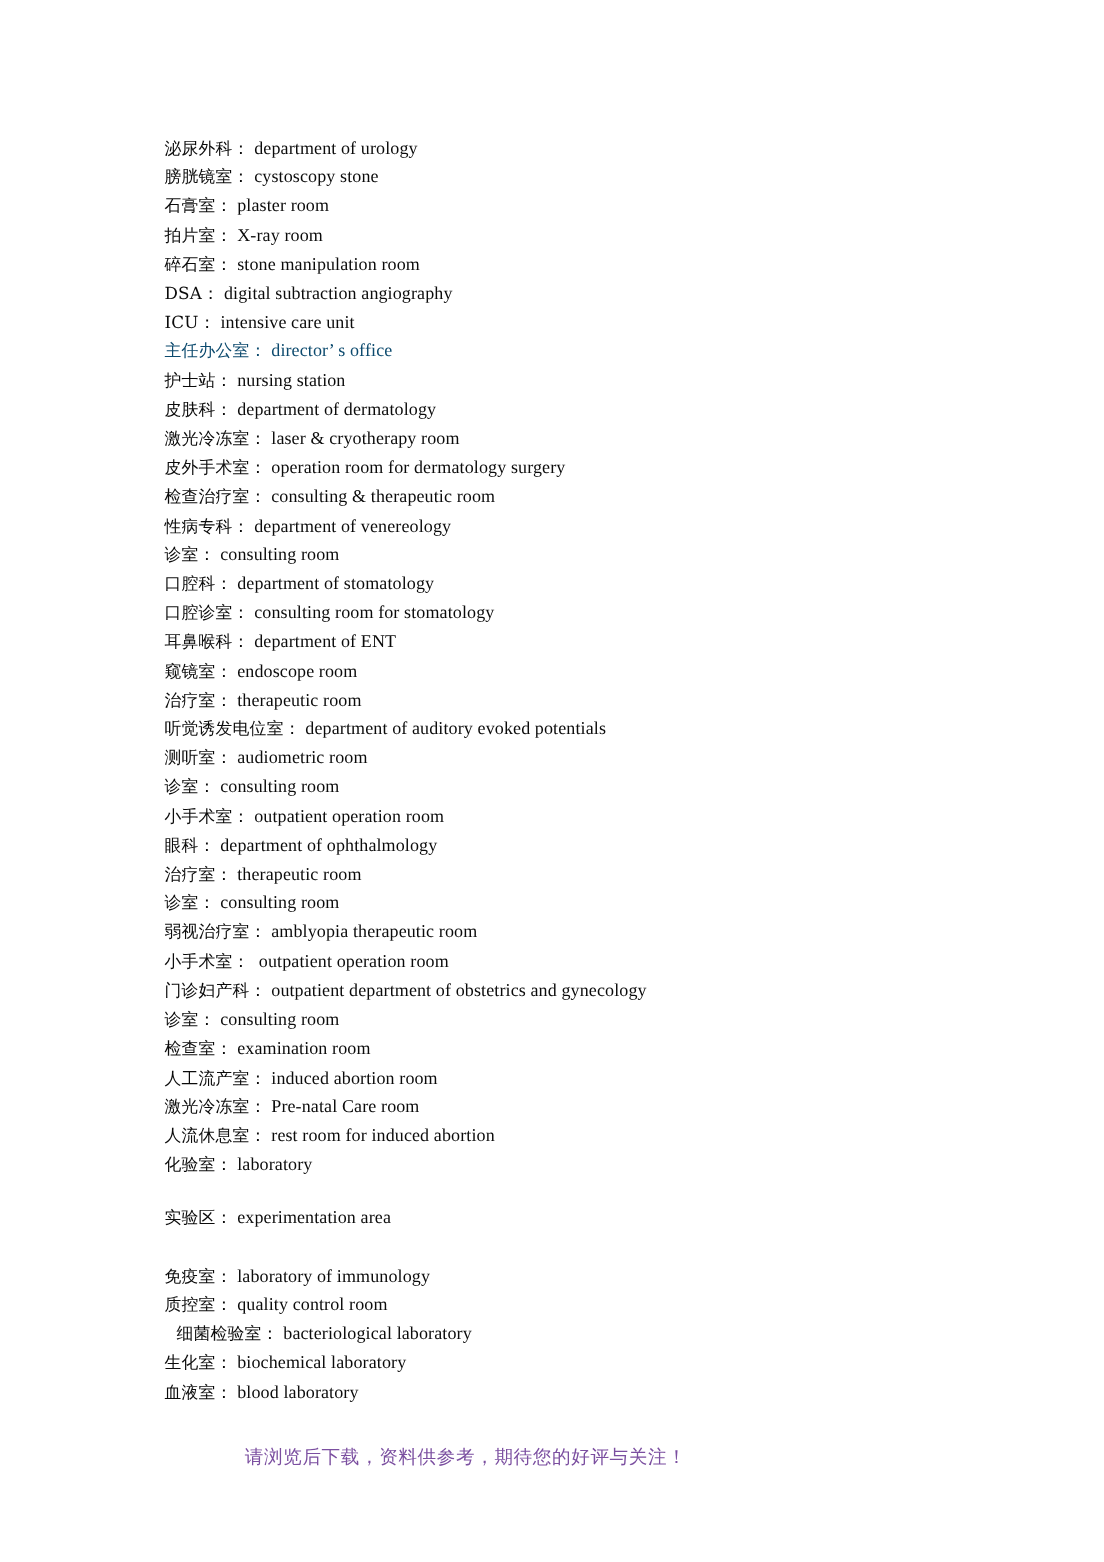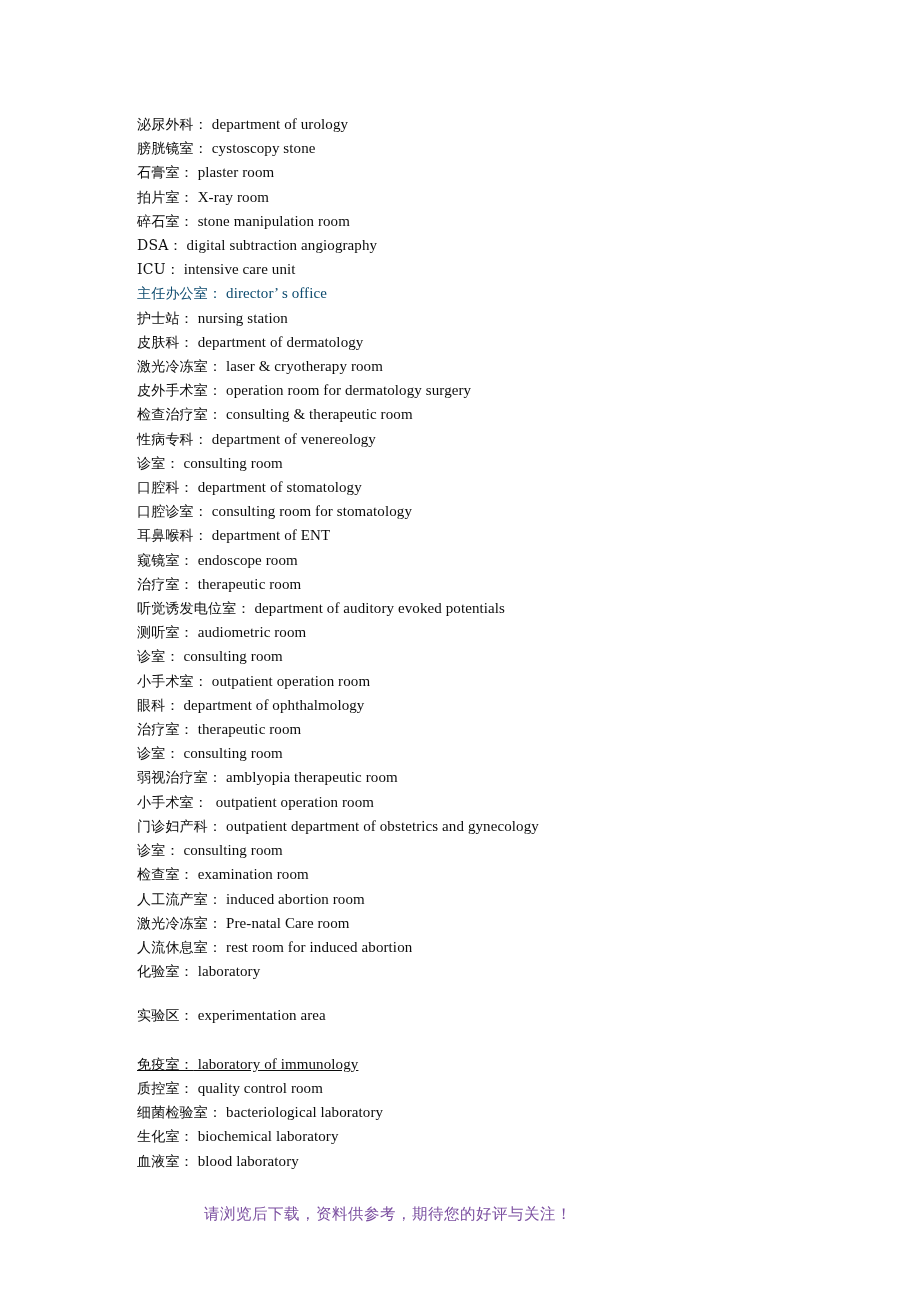--- a/index.html
+++ b/index.html
@@ -112,23 +112,23 @@
       <div class="line" style="color: rgb(11, 11, 11);"><span class="cn">小手术室：</span><span class="en">  outpatient operation room</span></div>
       <div class="line" style="color: rgb(11, 11, 11);"><span class="cn">门诊妇产科：</span><span class="en"> outpatient department of obstetrics and gynecology</span></div>
       <div class="line" style="color: rgb(11, 11, 11);"><span class="cn">诊室：</span><span class="en"> consulting room</span></div>
       <div class="line" style="color: rgb(11, 11, 11);"><span class="cn">检查室：</span><span class="en"> examination room</span></div>
       <div class="line" style="color: rgb(11, 11, 11);"><span class="cn">人工流产室：</span><span class="en"> induced abortion room</span></div>
       <div class="line" style="color: rgb(11, 11, 11);"><span class="cn">激光冷冻室：</span><span class="en"> Pre-natal Care room</span></div>
       <div class="line" style="color: rgb(11, 11, 11);"><span class="cn">人流休息室：</span><span class="en"> rest room for induced abortion</span></div>
       <div class="line" style="color: rgb(11, 11, 11);"><span class="cn">化验室：</span><span class="en"> laboratory</span></div>
       <div class="line" style="color: rgb(11, 11, 11); margin-top: 20px;"><span class="cn">实验区：</span><span class="en"> experimentation area</span></div>
       <div class="line blank" style="color: rgb(11, 11, 11);"></div>
-      <div class="line" style="color: rgb(11, 11, 11); text-decoration: underline;"><span class="cn">免疫室：</span><span class="en"> laboratory of immunology</span></div>
+      <div class="line" style="color: rgb(11, 11, 11);"><span class="cn">免疫室：</span><span class="en"> laboratory of immunology</span></div>
       <div class="line" style="color: rgb(11, 11, 11);"><span class="cn">质控室：</span><span class="en"> quality control room</span></div>
-      <div class="line" style="color: rgb(11, 11, 11);"><span class="cn">细菌检验室：</span><span class="en"> bacteriological laboratory</span></div>
+      <div class="line" style="color: rgb(11, 11, 11); margin-left: 10px;"><span class="cn">细菌检验室：</span><span class="en"> bacteriological laboratory</span></div>
       <div class="line" style="color: rgb(11, 11, 11);"><span class="cn">生化室：</span><span class="en"> biochemical laboratory</span></div>
       <div class="line" style="color: rgb(11, 11, 11);"><span class="cn">血液室：</span><span class="en"> blood laboratory</span></div>
     </div>
 
   <div id="footer">
     <div class="footer-text" style="color: rgb(123, 79, 160);">请浏览后下载，资料供参考，期待您的好评与关注！</div>
   </div>
 
 </div>
 

